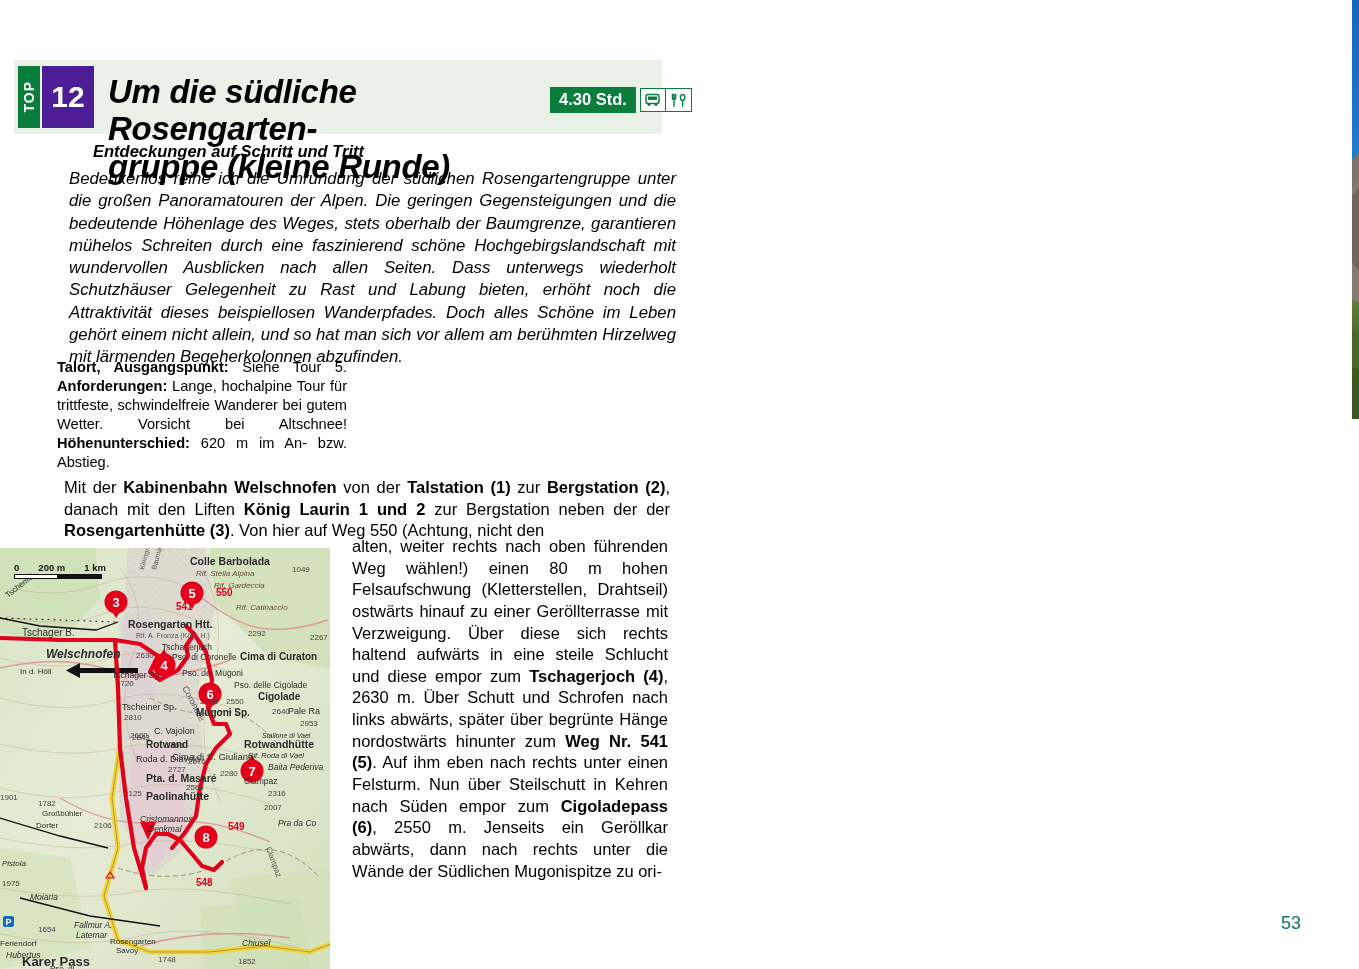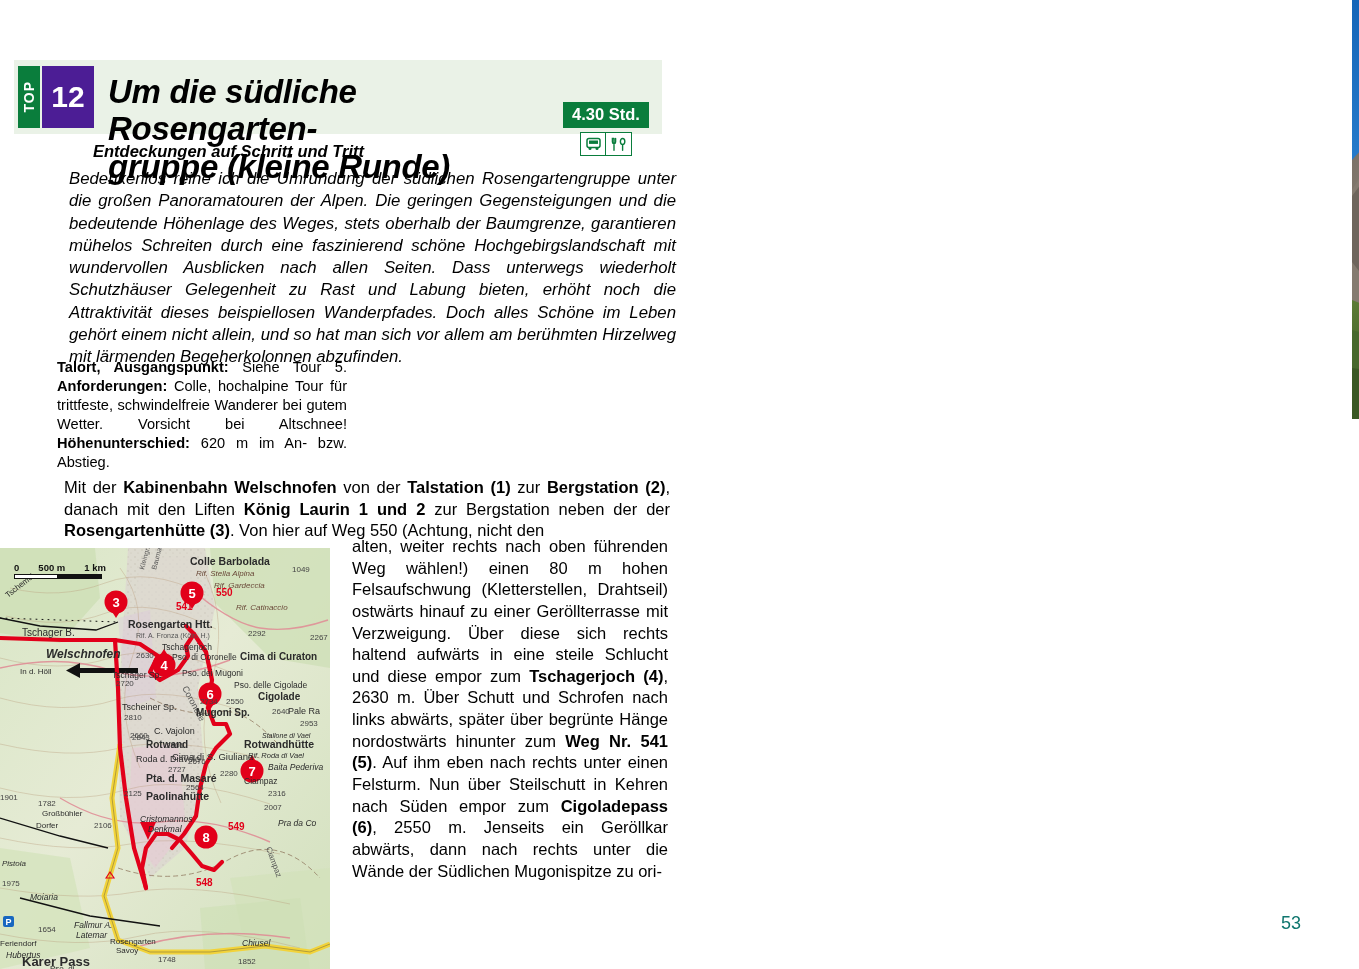--- a/index.html
+++ b/index.html
@@ -40,21 +40,21 @@
     display:flex; align-items:center; justify-content:center;
     font-weight:bold; font-size:30px;
   }
   .tour-title{
     flex:1; padding:13px 8px 0 14px;
     font-style:italic; font-weight:bold;
     font-size:33px; line-height:1.13; letter-spacing:-0.3px;
   }
   .hdr-right{
     width:112px; padding:6px 0 0 0;
-    display:flex; flex-direction:column; align-items:center; gap:4px;margin-top:36px;
+    display:flex; align-items:center; gap:4px;
   }
   .time-chip{
     background:#0a7d3c; color:#fff;
     font-weight:bold; font-size:16.5px;
     padding:3px 9px 4px; white-space:nowrap;
   }
   .icon-row{ display:flex; }
   .icon-box{
     width:26px; height:24px; border:1.4px solid #0a7d3c;
     display:flex; align-items:center; justify-content:center;
@@ -156,21 +156,21 @@
             </svg>
           </div>
         </div>
       </div>
     </div>
 
     <div class="lead-title">Entdeckungen auf Schritt und Tritt</div>
     <div class="lead-body">Bedenkenlos reihe ich die Umrundung der südlichen Rosengartengruppe unter die großen Panoramatouren der Alpen. Die geringen Gegensteigungen und die bedeutende Höhenlage des Weges, stets oberhalb der Baumgrenze, garantieren mühelos Schreiten durch eine faszinierend schöne Hochgebirgslandschaft mit wundervollen Ausblicken nach allen Seiten. Dass unterwegs wiederholt Schutzhäuser Gelegenheit zu Rast und Labung bieten, erhöht noch die Attraktivität dieses beispiellosen Wanderpfades. Doch alles Schöne im Leben gehört einem nicht allein, und so hat man sich vor allem am berühmten Hirzelweg mit lärmenden Begeherkolonnen abzufinden.</div>
 
     <div class="info-wrap">
-      <div class="info-col" id="info-left"><span class="lbl">Talort, Ausgangspunkt:</span><span> Siehe Tour 5. </span><span class="lbl">Anforderungen:</span><span> Colle, hochalpine Tour für trittfeste, schwindelfreie Wanderer bei gutem Wetter. Vorsicht bei Altschnee! </span><span class="lbl">Höhenunterschied:</span><span> 620 m im An- bzw. Abstieg. </span></div>
+      <div class="info-col" id="info-left"><span class="lbl">Talort, Ausgangspunkt:</span><span> Siehe Tour 5. </span><span class="lbl">Anforderungen:</span><span> Lange, hochalpine Tour für trittfeste, schwindelfreie Wanderer bei gutem Wetter. Vorsicht bei Altschnee! </span><span class="lbl">Höhenunterschied:</span><span> 620 m im An- bzw. Abstieg. </span></div>
     </div>
 
     <div class="route-intro" id="route-intro"><span>Mit der </span><b>Kabinenbahn Welschnofen</b><span> von der </span><b>Talstation (1)</b><span> zur </span><b>Bergstation (2)</b><span>, danach mit den Liften </span><b>König Laurin 1 und 2</b><span> zur Bergstation neben der der </span><b>Rosengartenhütte (3)</b><span>. Von hier auf Weg 550 (Achtung, nicht den</span></div>
 
     <div class="map-frame">
       <svg class="map-svg" width="330" height="421" viewBox="0 0 330 421">
         <defs>
           <linearGradient id="gTerr" x1="0" y1="0" x2="1" y2="1">
             <stop offset="0%" stop-color="#d9e6c6"></stop>
             <stop offset="45%" stop-color="#e6ebd5"></stop>
@@ -374,21 +374,21 @@
         </g>
 
         <rect x="3" y="368" width="11" height="11" rx="2" fill="#1867c0"></rect>
         <text x="8.5" y="377" font-size="9" font-weight="bold" fill="#fff" text-anchor="middle" font-family="Liberation Sans, sans-serif">P</text>
         <path d="M106 330 l4 -6 l4 6 z" fill="none" stroke="#e2001a" stroke-width="1.2"></path>
       </svg>
 
       <div class="map-scale">
         <div style="display:flex;justify-content:space-between;width:92px;">
           <span>0</span>
-          <span>500 m</span>
+          <span>200 m</span>
           <span>1 km</span>
         </div>
         <div class="scale-bar">
           <i style="left:0;width:44px;background:#fff;"></i>
           <i style="left:44px;width:44px;background:#111;"></i>
         </div>
       </div>
     </div>
 
     <div class="route-colA" id="route-colA"><span>alten, weiter rechts nach oben führenden Weg wählen!) einen 80 m hohen Felsaufschwung (Kletterstellen, Drahtseil) ostwärts hinauf zu einer Geröllterrasse mit Verzweigung. Über diese sich rechts haltend aufwärts in eine steile Schlucht und diese empor zum </span><b>Tschagerjoch (4)</b><span>, 2630 m. Über Schutt und Schrofen nach links abwärts, später über begrünte Hänge nordostwärts hinunter zum </span><b>Weg Nr. 541 (5)</b><span>. Auf ihm eben nach rechts unter einen Felsturm. Nun über Steilschutt in Kehren nach Süden empor zum </span><b>Cigoladepass (6)</b><span>, 2550 m.</span><span>

